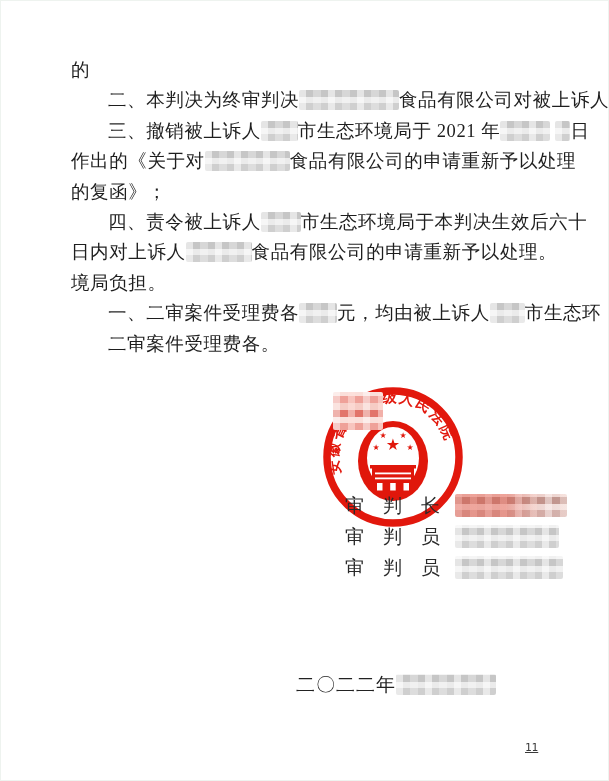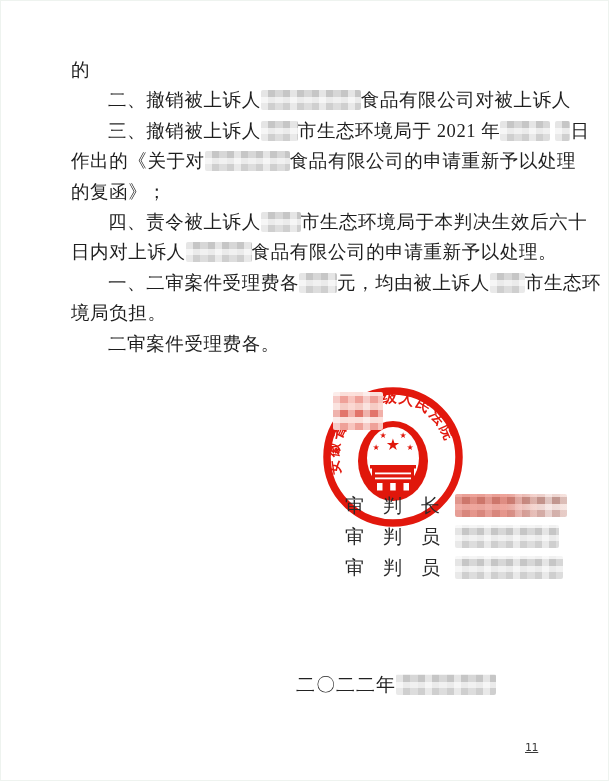--- a/index.html
+++ b/index.html
@@ -67,28 +67,28 @@
     text-decoration:underline;
   }
 </style>
 </head>
 <body>
 
 <div class="page">
 
   <div class="body-lines">
       <div class="line"><span class="run">的</span></div>
-      <div class="line indent"><span class="run">二、撤销被上诉人</span><span class="mosaic" style="width: 100px;"></span><span class="run">食品有限公司对被上诉人</span></div>
+      <div class="line indent"><span class="run">二、本判决为终审判决</span><span class="mosaic" style="width: 100px;"></span><span class="run">食品有限公司对被上诉人</span></div>
       <div class="line indent"><span class="run">三、撤销被上诉人</span><span class="mosaic" style="width: 37px;"></span><span class="run">市生态环境局于 2021 年</span><span class="mosaic" style="width: 50px;"></span><span class="gap" style="width: 5px;"></span><span class="mosaic" style="width: 15px;"></span><span class="run">日</span></div>
       <div class="line"><span class="run">作出的《关于对</span><span class="mosaic" style="width: 85px;"></span><span class="run">食品有限公司的申请重新予以处理</span></div>
       <div class="line"><span class="run">的复函》；</span></div>
       <div class="line indent"><span class="run">四、责令被上诉人</span><span class="mosaic" style="width: 40px;"></span><span class="run">市生态环境局于本判决生效后六十</span></div>
       <div class="line"><span class="run">日内对上诉人</span><span class="mosaic" style="width: 66px;"></span><span class="run">食品有限公司的申请重新予以处理。</span></div>
+      <div class="line"><span class="run">境局负担。</span></div>
       <div class="line indent"><span class="run">一、二审案件受理费各</span><span class="mosaic" style="width: 38px;"></span><span class="run">元，均由被上诉人</span><span class="mosaic" style="width: 35px;"></span><span class="run">市生态环</span></div>
-      <div class="line"><span class="run">境局负担。</span></div>
       <div class="line indent"><span class="run">二审案件受理费各。</span></div>
     </div>
 
   <div class="seal">
     <svg viewBox="0 0 154 154">
       <circle cx="77" cy="77" r="66" fill="none" stroke="#e2180d" stroke-width="7.5"></circle>
       <path id="sealArc" d="M 25.3 95.8 A 55 55 0 1 1 128.7 95.8" fill="none"></path>
       <text font-size="14.5" fill="#e2180d" font-weight="bold" letter-spacing="2">
         <textPath href="#sealArc" startOffset="1%">安徽省</textPath>
       </text>

